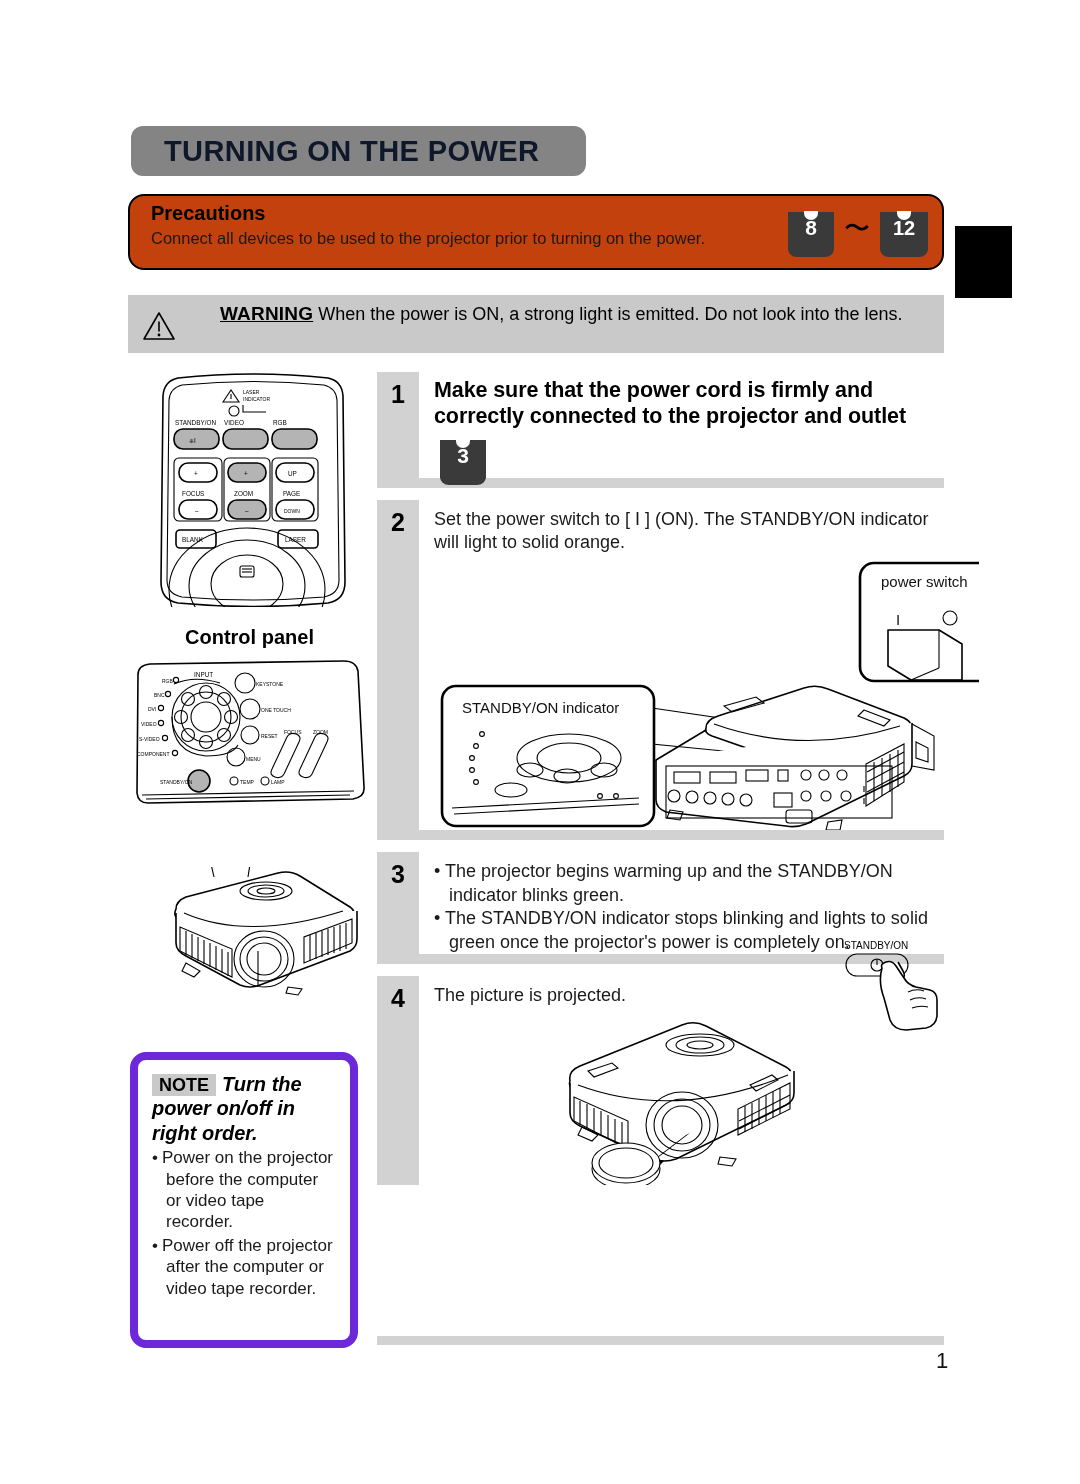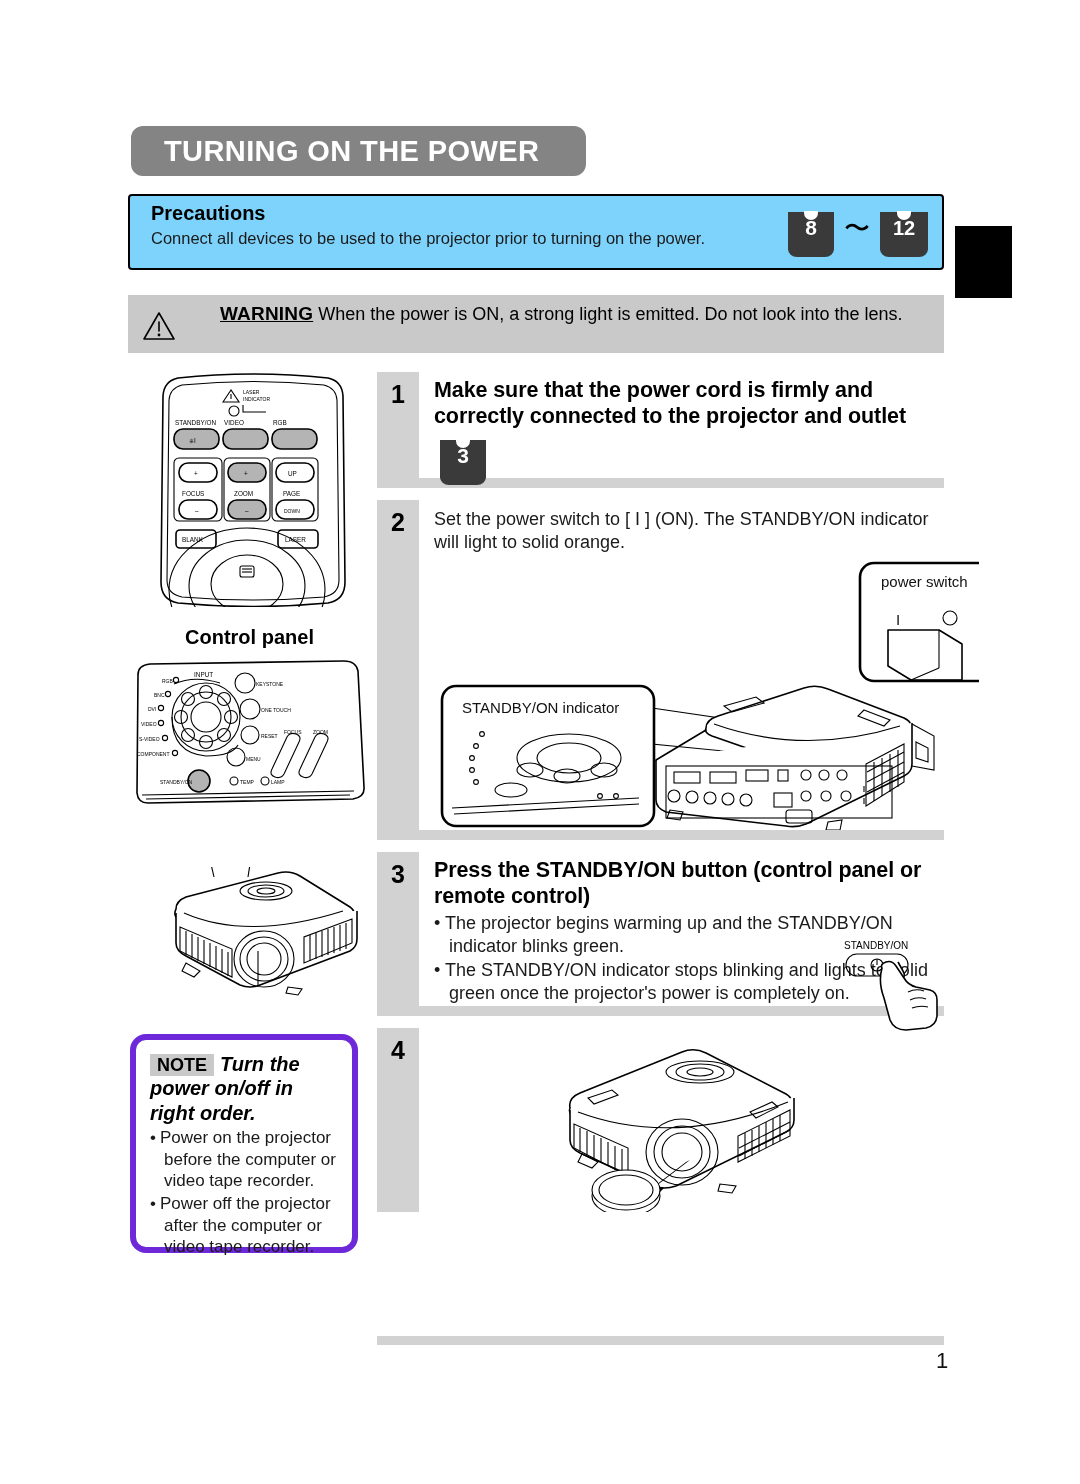--- a/index.html
+++ b/index.html
@@ -11,34 +11,34 @@
   }
   .page{position:absolute;left:0;top:0;width:1080px;height:1484px;}
 
   
   .title-bar{
     position:absolute;left:131px;top:126px;width:455px;height:50px;
     background:#848484;border-radius:12px;
     display:flex;align-items:center;
   }
   .title-bar .t{
-    color:#ffffff;font-weight:bold;font-size:29px;letter-spacing:.4px;
+    color:#0f172a;font-weight:bold;font-size:29px;letter-spacing:.4px;
     padding-left:33px;white-space:nowrap;
   }
 
   
   .index-tab{
     position:absolute;left:955px;top:226px;width:57px;height:72px;background:#000;
   }
 
   
   .precautions{
     position:absolute;left:128px;top:194px;width:816px;height:76px;
-    border:2px solid #000;border-radius:4px;box-sizing:border-box;
-    background:#7dd3fc;
+    border:2px solid #000;border-radius:16px;box-sizing:border-box;
+    background:#c2410c;
   }
   .prec-title{
     position:absolute;left:21px;top:6px;font-weight:bold;font-size:20px;
   }
   .prec-text{
     position:absolute;left:21px;top:33px;font-size:16.5px;color:#1a1a1a;
     white-space:nowrap;
   }
   .prec-refs{
     position:absolute;right:14px;top:16px;display:flex;align-items:center;gap:10px;
@@ -89,22 +89,22 @@
   .cp-title{
     position:absolute;left:0px;top:254px;width:243px;text-align:center;
     font-weight:bold;font-size:20px;
   }
   .cp-wrap{position:absolute;left:4px;top:285px;width:235px;height:155px;}
 
   .proj-left-wrap{position:absolute;left:0px;top:495px;width:243px;height:155px;}
 
   
   .note{
-    position:absolute;left:2px;top:662px;width:228px;height:219px;
-    border:6px solid #6d28d9;border-radius:16px;box-sizing:border-box;background:#fff;
+    position:absolute;left:2px;top:680px;width:228px;height:296px;
+    border:8px solid #6d28d9;border-radius:16px;box-sizing:border-box;background:#fff;
     padding:12px 14px 0 14px;
   }
   .note-hd{display:block;margin:0 0 2px 0;}
   .note-tag{
     background:#c9c9c9;font-weight:bold;font-size:18px;padding:1px 7px;
     margin-right:6px;
   }
   .note-title{
     font-style:italic;font-weight:bold;font-size:20px;line-height:1.22;
   }
@@ -506,21 +506,20 @@
         </div>
       </div>
       <div class="step-rule"></div>
     </div>
     <div class="step-gap"></div>
 
     <div class="step">
       <div class="step-row">
         <div class="step-num">3</div>
         <div class="step-body">
-          <div class="step-h">Press the STANDBY/ON button (control panel or remote control)</div>
           <ul class="ul-bullets">
             <li><span>•</span> <span>The projector begins warming up and the STANDBY/ON indicator blinks green.</span></li>
             <li><span>•</span> <span>The STANDBY/ON indicator stops blinking and lights to solid green once the projector's power is completely on.</span></li>
           </ul>
 
           <svg class="hand3" viewBox="0 0 110 96">
             <text x="6" y="11" font-family="Liberation Sans, sans-serif" font-size="10" fill="#000">STANDBY/ON</text>
             <rect class="ln-t" x="8" y="16" width="62" height="22" rx="11" ry="11" fill="#fff"></rect>
             <circle class="ln-t" cx="39" cy="27" r="6"></circle>
             <line class="ln-t" x1="39" y1="21" x2="39" y2="27"></line>
@@ -534,20 +533,21 @@
         </div>
       </div>
       <div class="step-rule"></div>
     </div>
     <div class="step-gap"></div>
 
     <div class="step">
       <div class="step-row">
         <div class="step-num">4</div>
         <div class="step-body">
+          <div class="step-p">The picture is projected.</div>
           <div class="fig4">
             <svg width="400" height="176" viewBox="0 0 400 176" style="margin-left:70px;">
 
               <path class="fillw" d="M66 72 Q64 62 76 57 L178 16 Q190 11 202 17 L282 58 Q292 64 282 70 L176 112 Q166 116 156 112 L70 80 Q64 77 66 72 Z"></path>
 
               <path class="fillw" d="M66 74 L66 104 Q66 112 76 117 L150 150 Q160 154 172 150 L282 96 Q290 92 290 84 L290 62"></path>
 
               <g class="ln-t">
                 <ellipse cx="196" cy="36" rx="34" ry="11"></ellipse>
                 <ellipse cx="196" cy="36" rx="24" ry="8"></ellipse>

